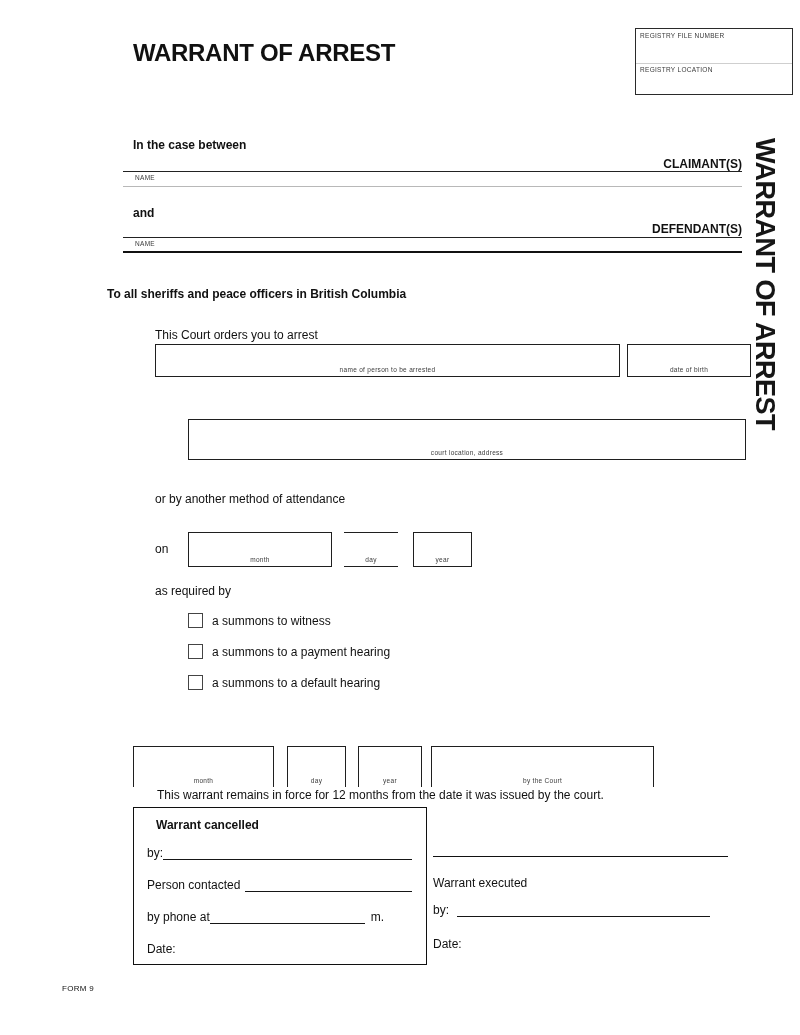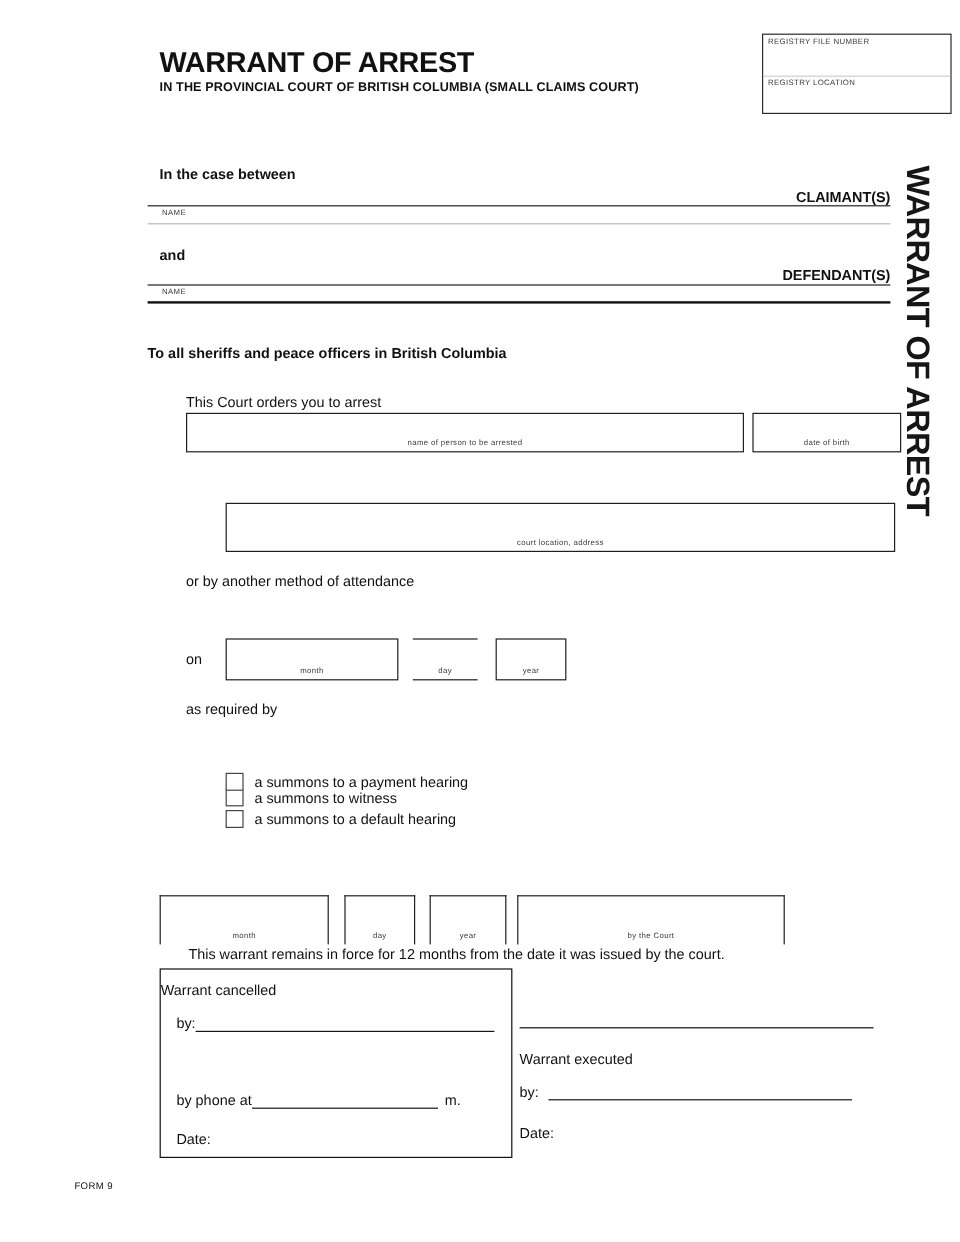--- a/index.html
+++ b/index.html
@@ -43,68 +43,67 @@
   <div class="registry-box">
     <div class="registry-cell1">
       <span class="registry-label small-label">REGISTRY FILE NUMBER</span>
     </div>
     <div class="registry-cell2">
       <span class="registry-label small-label">REGISTRY LOCATION</span>
     </div>
   </div>
 
   <div class="abs title" style="left:133px;top:40px;">WARRANT OF ARREST</div>
-  <div class="abs subtitle" style="left:133px;top:67px;">IN THE PROVINCIAL COURT OF BRITISH COLUMBIA (SMALL CLAIMS COURT)</div>
 
   <div class="abs side-title" style="left:749px;top:138px;">WARRANT OF ARREST</div>
 
   <div class="abs t12 b" style="left:133px;top:138px;">In the case between</div>
   <div class="abs t12 b" style="right:58px;top:157px;">CLAIMANT(S)</div>
   <div class="rule" style="left:123px;top:171px;width:619px;"></div>
   <div class="abs small-label" style="left:135px;top:174px;">NAME</div>
   <div class="rule rule-light" style="left:123px;top:186px;width:619px;"></div>
 
   <div class="abs t12 b" style="left:133px;top:206px;">and</div>
   <div class="abs t12 b" style="right:58px;top:222px;">DEFENDANT(S)</div>
   <div class="rule" style="left:123px;top:237px;width:619px;"></div>
   <div class="abs small-label" style="left:135px;top:240px;">NAME</div>
   <div class="rule rule-heavy" style="left:123px;top:251px;width:619px;"></div>
 
-  <div class="abs t12 b" style="left:123px;top:287px;">To all sheriffs and peace officers in British Columbia</div>
+  <div class="abs t12 b" style="left:107px;top:287px;">To all sheriffs and peace officers in British Columbia</div>
 
   <div class="abs t12" style="left:155px;top:328px;">This Court orders you to arrest</div>
 
   <div class="fieldbox" style="left:155px;top:344px;width:463px;height:31px;">
     <span class="box-label small-label">name of person to be arrested</span>
   </div>
   <div class="fieldbox" style="left:627px;top:344px;width:122px;height:31px;">
     <span class="box-label small-label">date of birth</span>
   </div>
 
 
   <div class="fieldbox" style="left:188px;top:419px;width:556px;height:39px;">
     <span class="box-label small-label">court location, address</span>
   </div>
 
-  <div class="abs t12" style="left:155px;top:477px;">or by another method of attendance</div>
+  <div class="abs t12" style="left:155px;top:492px;">or by another method of attendance</div>
 
   <div class="abs t12" style="left:155px;top:542px;">on</div>
   <div class="fieldbox" style="left:188px;top:532px;width:142px;height:33px;">
     <span class="box-label small-label">month</span>
   </div>
   <div class="fieldbox topbottom" style="left:344px;top:532px;width:54px;height:33px;">
     <span class="box-label small-label">day</span>
   </div>
   <div class="fieldbox" style="left:413px;top:532px;width:57px;height:33px;">
     <span class="box-label small-label">year</span>
   </div>
 
   <div class="abs t12" style="left:155px;top:584px;">as required by</div>
 
-  <div class="cb-row" style="left:188px;top:613px;margin-top:44px;">
+  <div class="cb-row" style="left:188px;top:613px;">
     <span class="cb"></span>
     <span class="t12">a summons to witness</span>
   </div>
   <div class="cb-row" style="left:188px;top:644px;">
     <span class="cb"></span>
     <span class="t12">a summons to a payment hearing</span>
   </div>
   <div class="cb-row" style="left:188px;top:675px;">
     <span class="cb"></span>
     <span class="t12">a summons to a default hearing</span>
@@ -120,24 +119,28 @@
   <div class="fieldbox openbottom" style="left:358px;top:746px;width:62px;height:40px;">
     <span class="box-label small-label">year</span>
   </div>
   <div class="fieldbox openbottom" style="left:431px;top:746px;width:221px;height:40px;">
     <span class="box-label small-label">by the Court</span>
   </div>
 
   <div class="abs t12" style="left:133px;top:788px;margin-left:24px;">This warrant remains in force for 12 months from the date it was issued by the court.</div>
 
   <div class="cancel-box">
-    <div class="abs t12" style="left:0;top:10px;">Warrant cancelled</div>
+    <div class="abs t12" style="left:22px;top:10px;font-weight:bold;">Warrant cancelled</div>
     <div class="flexrow" style="left:13px;top:38px;right:14px;">
       <span class="t12">by:</span>
       <span class="uline" style="flex:1;"></span>
+    </div>
+    <div class="flexrow" style="left:13px;top:70px;right:14px;">
+      <span class="t12">Person contacted</span>
+      <span class="uline" style="flex:1;margin-left:5px;"></span>
     </div>
     <div class="flexrow" style="left:13px;top:102px;right:14px;align-items:center;">
       <span class="t12">by phone at</span>
       <span class="uline" style="width:155px;"></span>
       <span class="t12" style="margin-left:6px;">m.</span>
     </div>
     <div class="abs t12" style="left:13px;top:134px;">Date:</div>
   </div>
 
   <div class="rule" style="left:433px;top:856px;width:295px;border-top-width:1.5px;border-top-color:#111;"></div>

